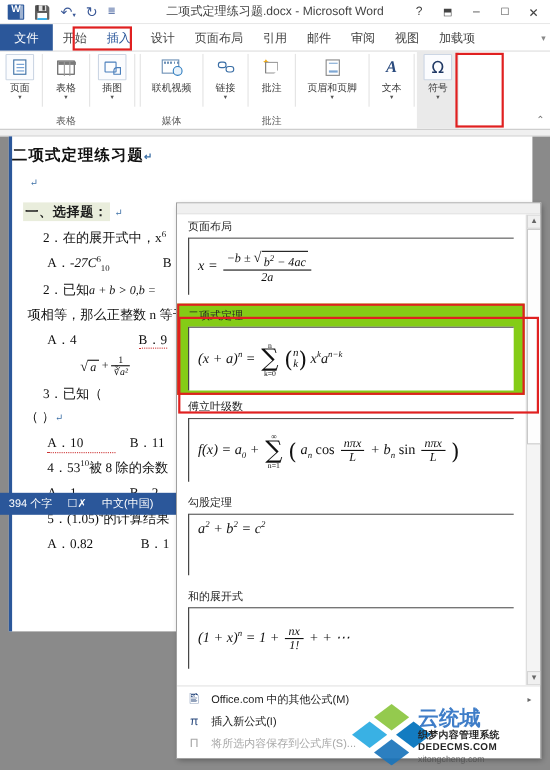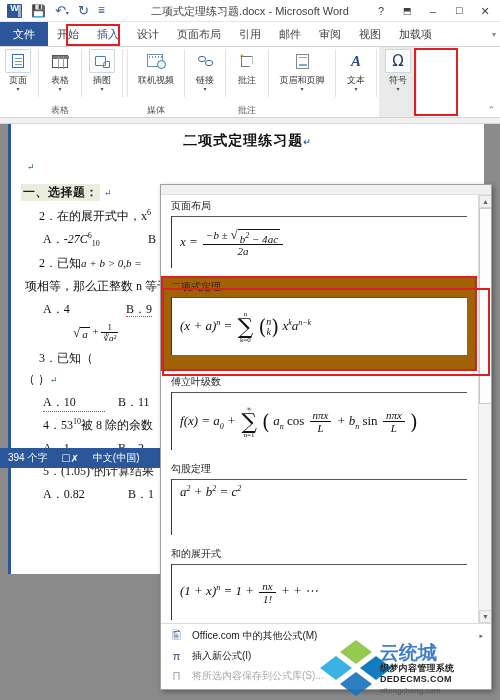--- a/index.html
+++ b/index.html
@@ -138,21 +138,21 @@
   }
   .ruler {
     position: absolute; left: 0; top: 0; width: 500px; height: 6px; background: #f0f0f0;
     border-bottom: 1px solid #d9d9d9;
   }
   .page {
     position: absolute; left: 8px; top: 6px; width: 476px; height: 450px;
     background: #ffffff; border-left: 3px solid #2b579a;
   }
   .doc-title {
-    text-align: center; font-family: Liberation Serif, serif;
+    font-family: Liberation Serif, serif;
     font-size: 14px; font-weight: bold; color: #111; margin-top: 8px; letter-spacing: 1px;
   }
   .pilcrow { color: #3a6ea5; font-size: 9px; }
   .doc-body { padding: 0 10px; font-family: "Liberation Serif","DejaVu Serif", serif; color: #111; }
   .sec-head {
     font-weight: bold; font-size: 12px; color: #1a1a1a; background: #e9eddc;
     display: inline-block; padding: 0 2px; margin-top: 10px; letter-spacing: .5px;
   }
   .qline { font-size: 12px; margin-top: 7px; padding-left: 18px; white-space: nowrap; }
   .opts { font-size: 12px; margin-top: 6px; padding-left: 22px; }
@@ -177,21 +177,21 @@
     position: absolute; left: 160px; top: 184px; width: 332px; height: 506px;
     background: #fff; border: 1px solid #a0a0a0; box-shadow: 2px 2px 5px rgba(0,0,0,.32);
     display: flex; flex-direction: column; z-index: 30;
   }
   .gal-topbar { height: 10px; background: #f0f0f0; border-bottom: 1px solid #e0e0e0; }
   .gal-scroll {
     position: relative; flex: 1; overflow: hidden; background: #fff;
   }
   .gal-inner { position: absolute; left: 0; top: 0; width: 316px; }
   .gal-item { padding: 4px 10px 8px 10px; }
-  .gal-item.sel { background: #a16207; border: 2px solid #e02020; padding: 2px 8px 14px 8px; }
+  .gal-item.sel { background: #84cc16; border: 2px solid #e02020; padding: 2px 8px 2px 8px; }
   .gal-label { font-size: 10px; color: #222; margin-bottom: 3px; }
   .gal-box {
     border-top: 1px solid #555; border-left: 1.5px solid #333; background: #fff;
     min-height: 52px; display: flex; align-items: center; padding: 4px 8px;
   }
   .gal-item.sel .gal-box { background: #fff; }
   .math { font-family: "Liberation Serif","DejaVu Serif", serif; font-style: italic; font-size: 13px; color: #111; }
   .math .up { font-style: normal; }
   .mfrac { display: inline-flex; flex-direction: column; align-items: center; vertical-align: middle;
      font-size: 11px; line-height: 12px; margin: 0 2px; }

